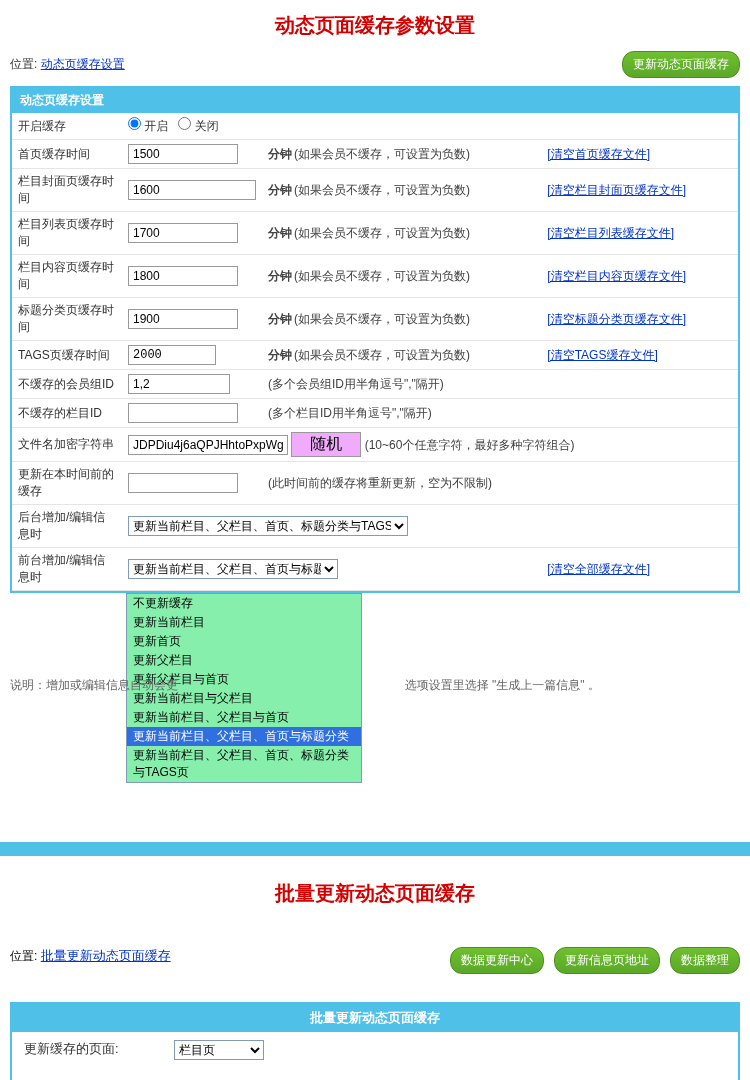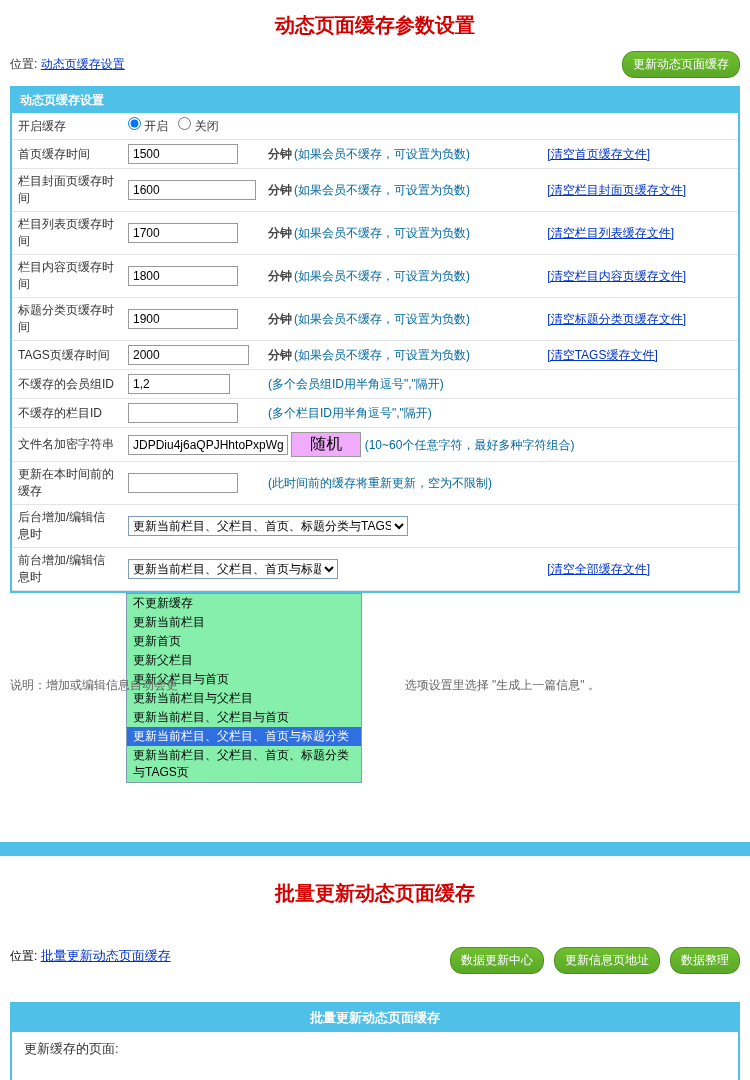--- a/index.html
+++ b/index.html
@@ -8,21 +8,21 @@
 .loc-row { display: flex; justify-content: space-between; align-items: center; padding: 4px 10px 8px; }
 .loc-row .loc-label { color: #333; }
 .loc-row .loc-link { color: #0033cc; }
 .btn-green { background: linear-gradient(#6fbf2f,#5aa827); color: #fff; border: 1px solid #4a8f1f; padding: 4px 10px; font-size: 12px; cursor: pointer; border-radius: 12px; }
 .panel { border: 2px solid #4fc0e8; margin: 0 10px; }
 .panel-head { background: #4fc0e8; color: #fff; font-weight: bold; padding: 4px 8px; font-size: 12px; }
 table.cfg { width: 100%; border-collapse: collapse; }
 table.cfg td { border-bottom: 1px solid #e5e5e5; padding: 4px 6px; vertical-align: middle; font-size: 12px; color: #333; }
 table.cfg td.lbl { width: 110px; background: #fff; }
 .txt-input { border: 1px solid #999; height: 20px; padding: 1px 4px; font-size: 12px; }
-.hint { color: #0369a1; font-size: 12px; text-align: right; }
+.hint { color: #404040; font-size: 12px; text-align: right; }
 .unit { font-weight: bold; color: #444; margin-right: 2px; }
 .link-blue { color: #0033cc; }
 .sel { border: 1px solid #7f9db9; height: 20px; font-size: 12px; background: #fff; }
 .btn-small { background: #f0abfc; border: 1px solid #999; padding: 1px 18px; font-size: 16px; cursor: pointer; }
 .dropdown { position: relative; margin: 0 10px 0 126px; width: 236px; border: 1px solid #7f9db9; background: #86efac; }
 .dropdown .opt { padding: 1px 6px; font-size: 12px; cursor: pointer; }
 .dropdown .opt.sel-opt { background: #2f6fdf; color: #fff; }
 .note-row { padding: 4px 10px 10px 10px; color: #666; font-size: 12px; }
 .divider { height: 14px; background: #4fc0e8; margin: 28px 0 0; }
 .sec2-title { color: #d40000; font-size: 20px; font-weight: bold; text-align: center; padding: 24px 0 40px; }
@@ -84,21 +84,21 @@
       <td><a href="#" class="link-blue">[清空栏目内容页缓存文件]</a></td>
     </tr>
     <tr>
       <td class="lbl">标题分类页缓存时间</td>
       <td><input class="txt-input" style="width: 110px;" value="1900"></td>
       <td><span class="unit">分钟</span><span class="hint">(如果会员不缓存，可设置为负数)</span></td>
       <td><a href="#" class="link-blue">[清空标题分类页缓存文件]</a></td>
     </tr>
     <tr>
       <td class="lbl">TAGS页缓存时间</td>
-      <td><input class="txt-input" style="width: 121px;" value="2000"></td>
+      <td><input class="txt-input" style="width: 88px; font-family: Liberation Mono, monospace;" value="2000"></td>
       <td><span class="unit">分钟</span><span class="hint">(如果会员不缓存，可设置为负数)</span></td>
       <td><a href="#" class="link-blue">[清空TAGS缓存文件]</a></td>
     </tr>
     <tr>
       <td class="lbl">不缓存的会员组ID</td>
       <td><input class="txt-input" style="width: 102px;" value="1,2"></td>
       <td colspan="2"><span class="hint">(多个会员组ID用半角逗号","隔开)</span></td>
     </tr>
     <tr>
       <td class="lbl">不缓存的栏目ID</td>
@@ -164,19 +164,20 @@
   </div>
   <button class="btn-green">数据更新中心</button>
   <button class="btn-green">更新信息页地址</button>
   <button class="btn-green">数据整理</button>
 </div>
 
 <div class="panel2">
   <div class="hd">批量更新动态页面缓存</div>
   <div class="form-row">
     <div class="fl">更新缓存的页面:</div>
+    <div class="fr"><select class="sel" style="width:90px"><option>栏目页</option></select></div>
   </div>
   <div class="form-row">
     
     
   </div>
 
 </div>
 
 </body></html>

